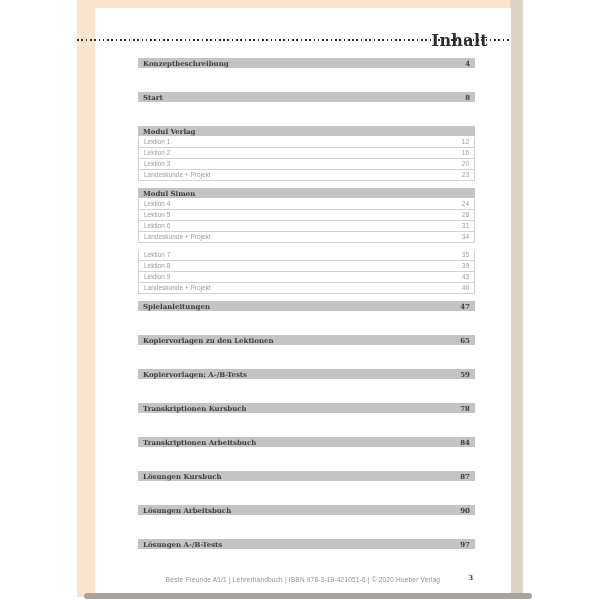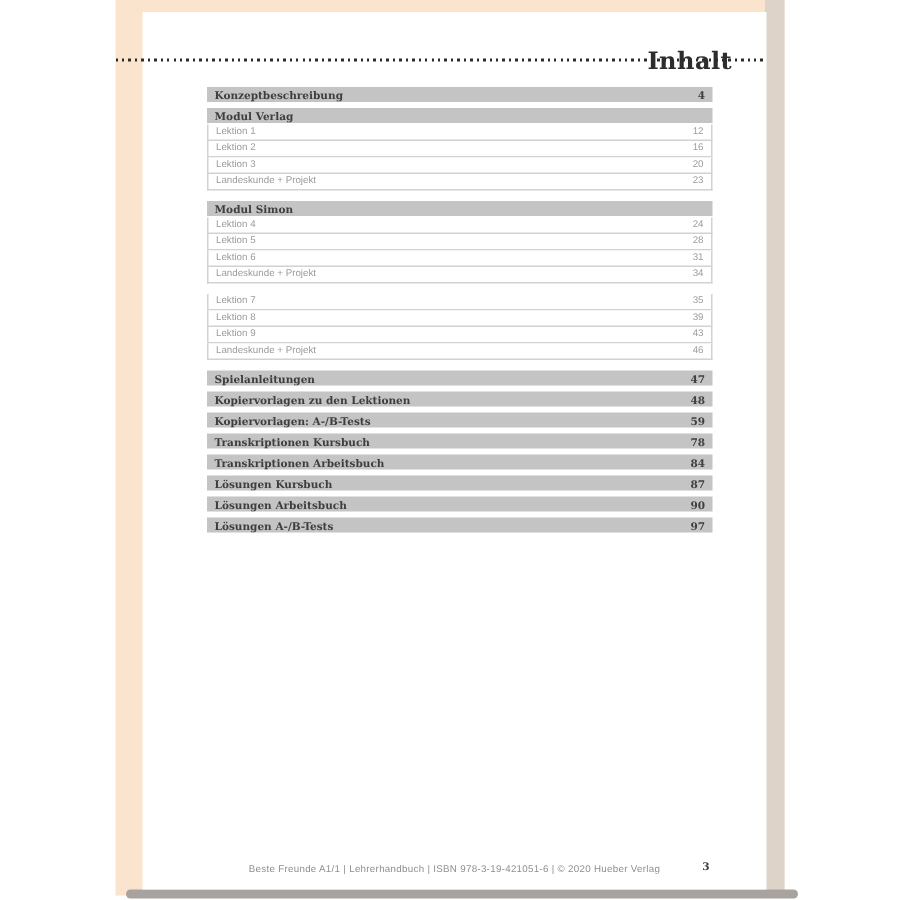--- a/index.html
+++ b/index.html
@@ -32,21 +32,21 @@
     font-size:16px; color:#2d2d2d; letter-spacing:.3px;
   }
   .dotted-divider {
     position:absolute; top:31px; left:-18px; right:0; height:2px;
     background:repeating-linear-gradient(90deg,#2c2c2c 0 1.6px, transparent 1.6px 4.3px);
   }
   .toc { position:absolute; left:43px; top:50px; width:337px; }
   .bar {
     height:10px; box-sizing:border-box; background:#c4c4c4;
     display:flex; justify-content:space-between; align-items:center;
-    padding:0 5px; margin-bottom:4px;
+    padding:0 5px; margin-bottom:24px;
   }
   .bar .lbl {
     font-family:"DejaVu Serif", serif; font-weight:700;
     font-size:7px; color:#3e3e3e; white-space:nowrap; line-height:1;
   }
   .bar .num {
     font-family:"DejaVu Serif", serif; font-weight:700;
     font-size:7px; color:#3e3e3e; line-height:1;
   }
   .module { margin-bottom:7px; }
@@ -76,20 +76,24 @@
 <div class="backdrop"></div>
 <div class="page-shadow"></div>
 
 <div class="page">
   <h1 class="page-title">Inhalt</h1>
   <div class="dotted-divider"></div>
   <div class="toc">
       <div class="bar">
         <span class="lbl">Konzeptbeschreibung</span>
         <span class="num">4</span>
+      </div>
+      <div class="bar">
+        <span class="lbl">Start</span>
+        <span class="num">8</span>
       </div>
       <div class="module">
         <div class="bar">
           <span class="lbl">Modul Verlag</span>
         </div>
         <div class="row">
           <span class="lbl">Lektion 1</span>
           <span class="num">12</span>
         </div>
         <div class="row">
@@ -143,21 +147,21 @@
           <span class="lbl">Landeskunde + Projekt</span>
           <span class="num">46</span>
         </div>
       </div>
       <div class="bar">
         <span class="lbl">Spielanleitungen</span>
         <span class="num">47</span>
       </div>
       <div class="bar">
         <span class="lbl">Kopiervorlagen zu den Lektionen</span>
-        <span class="num">48</span>
+        <span class="num">65</span>
       </div>
       <div class="bar">
         <span class="lbl">Kopiervorlagen: A-/B-Tests</span>
         <span class="num">59</span>
       </div>
       <div class="bar">
         <span class="lbl">Transkriptionen Kursbuch</span>
         <span class="num">78</span>
       </div>
       <div class="bar">

